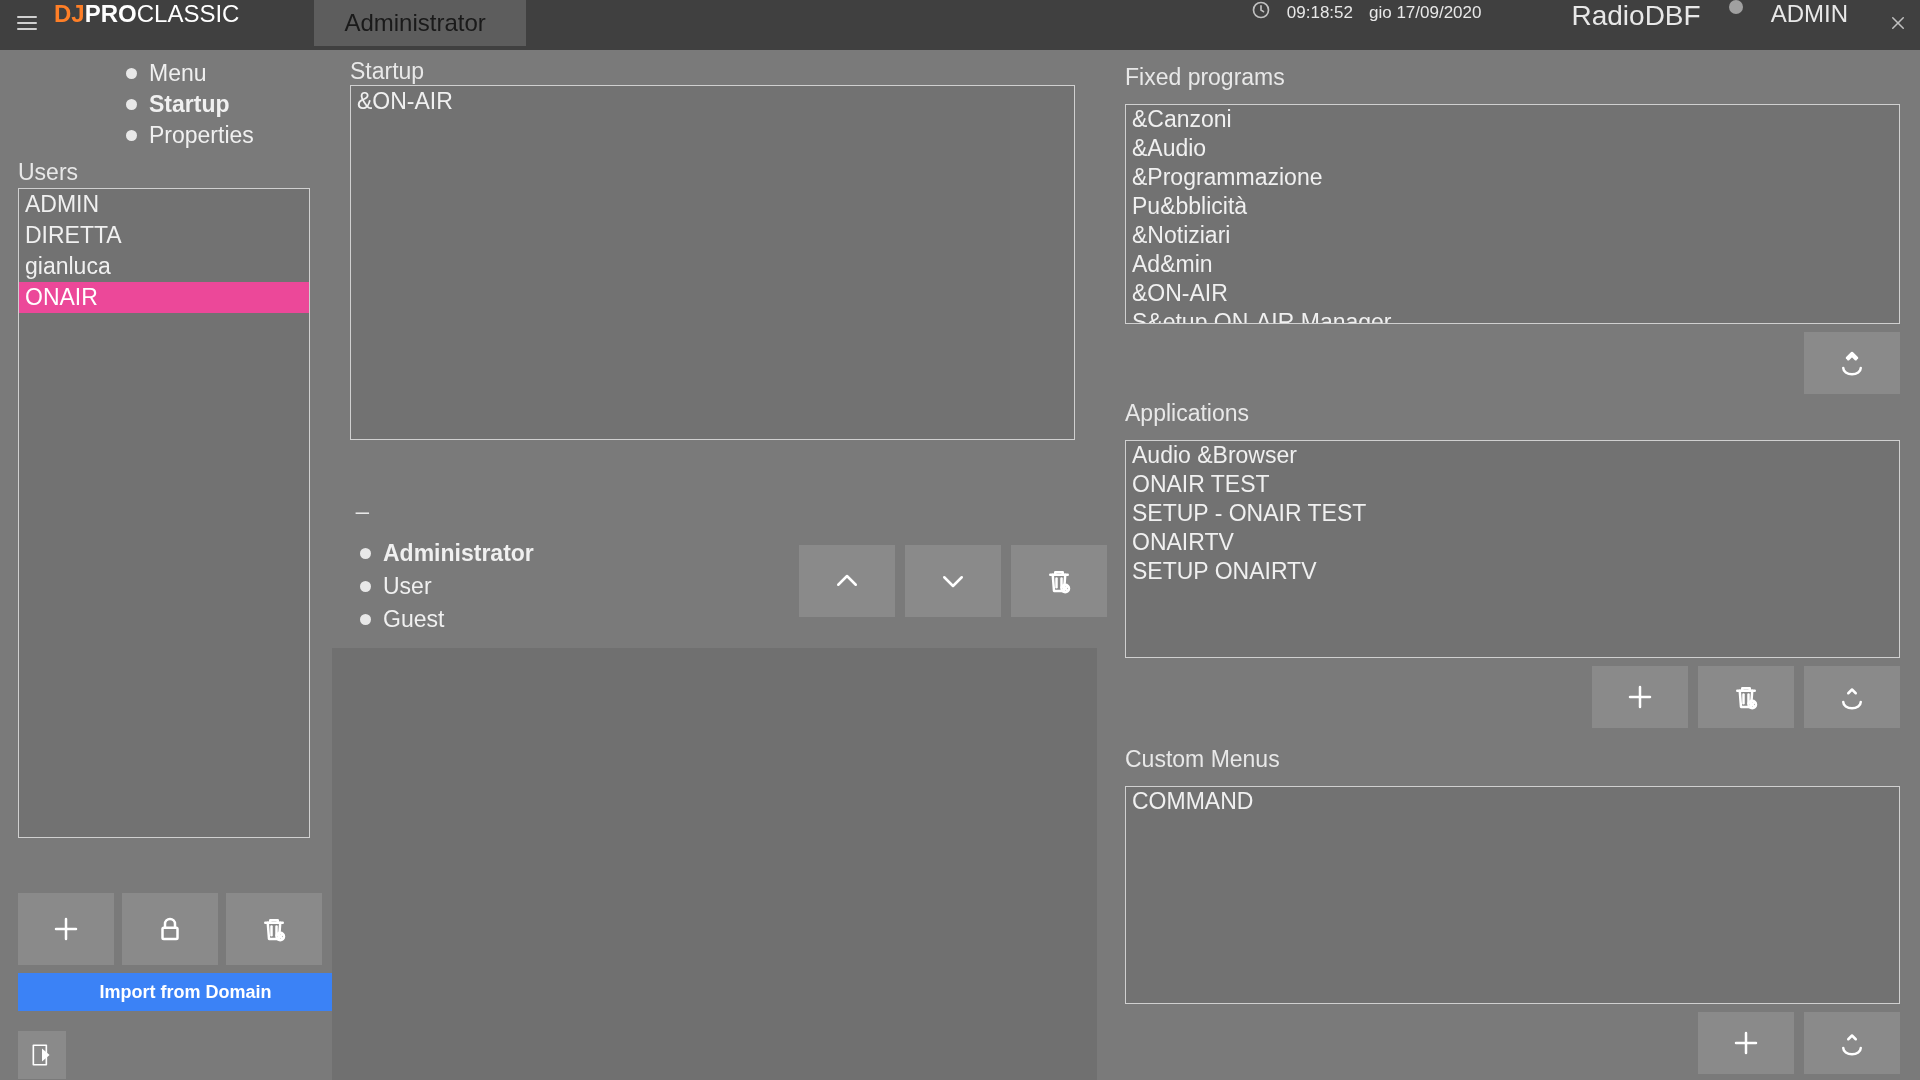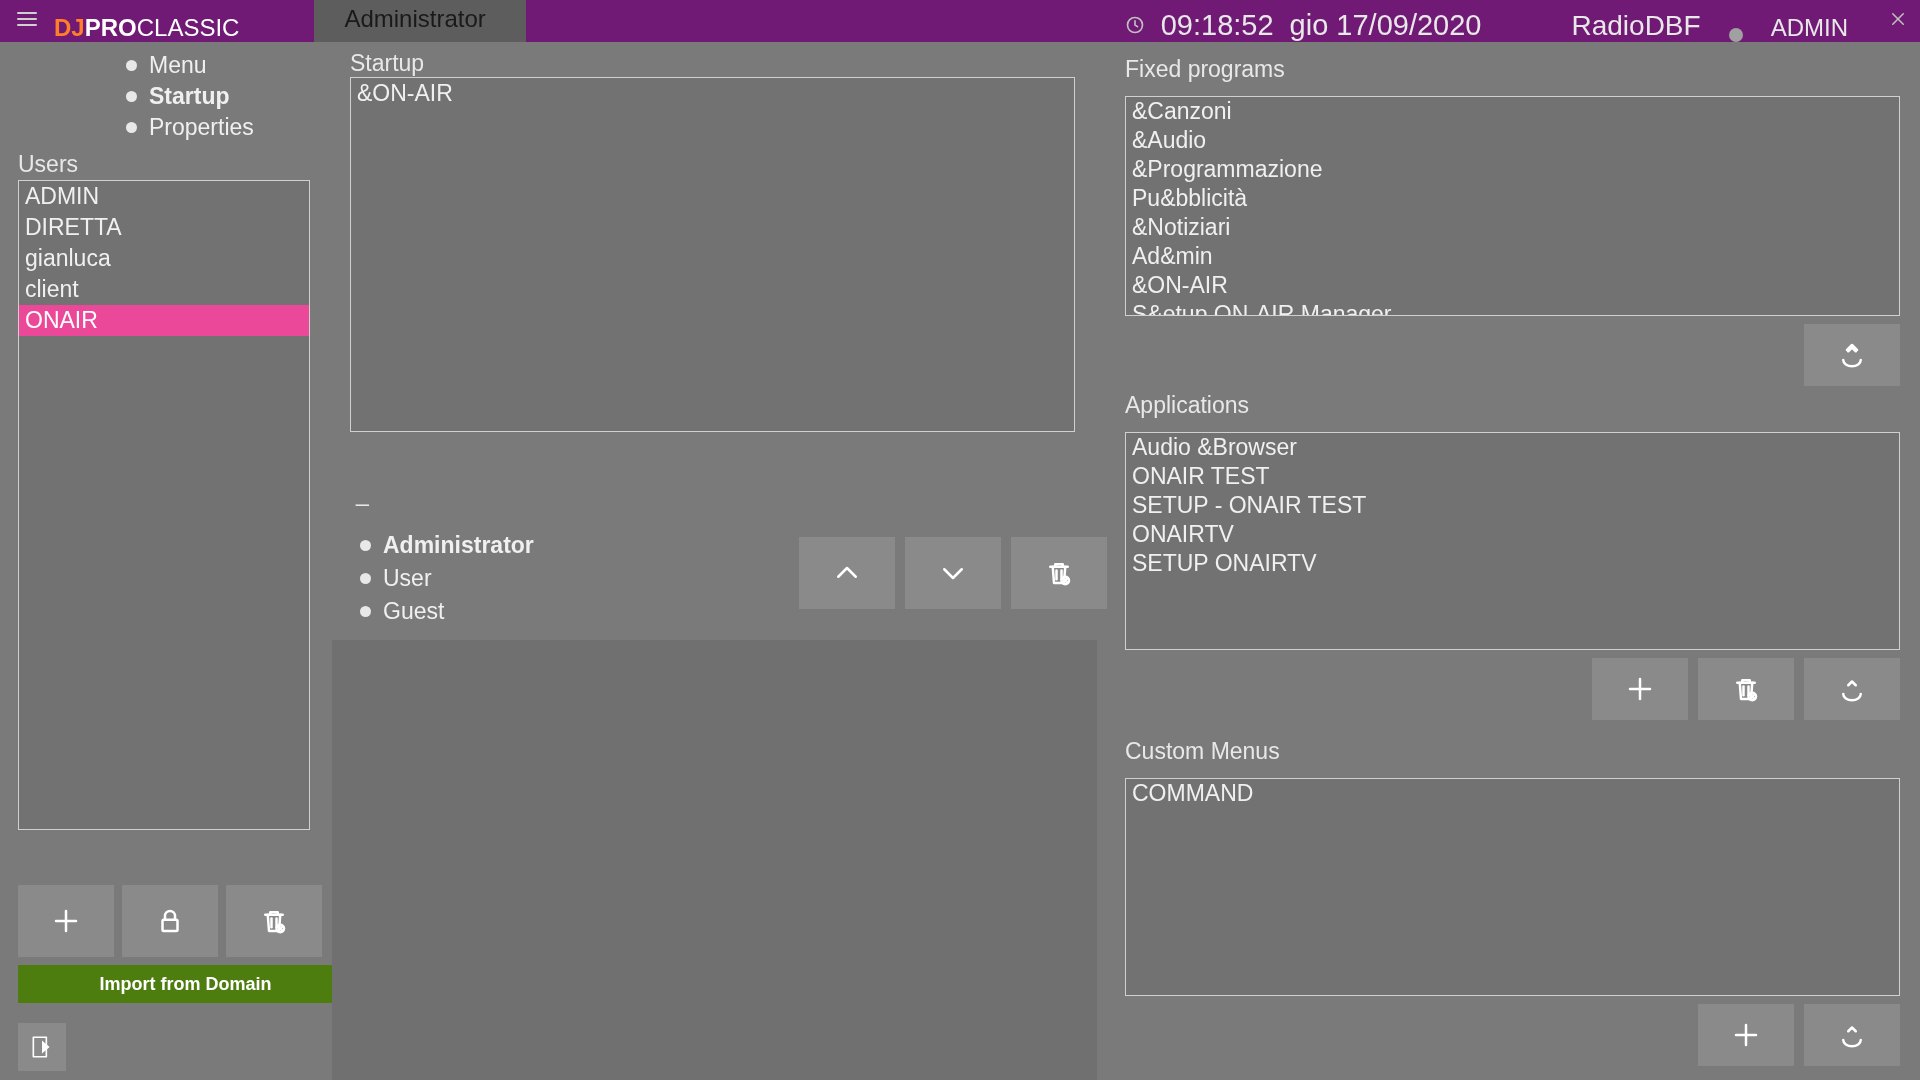--- a/index.html
+++ b/index.html
@@ -1,27 +1,27 @@
 <!DOCTYPE html>
 <html><head>
 <meta charset="utf-8">
 <style>
 * { box-sizing: border-box; margin: 0; padding: 0; font-family: Arial, sans-serif; }
 body { background: #7a7a7a; width: 1920px; height: 1080px; overflow: hidden; color: #ffffff; }
 
 
-.topbar { height: 42px; background: #701a75; display: flex; align-items: flex-end; position: relative; }
+.topbar { height: 50px; background: #404040; display: flex; align-items: flex-start; position: relative; }
 .hamburger { width: 54px; height: 46px; display: flex; align-items: center; justify-content: center; cursor: pointer; }
 .hamburger svg { width: 24px; height: 24px; stroke: #d0d0d0; }
 .brand { font-size: 24px; font-weight: bold; letter-spacing: 0px; }
 .brand .o { color: #ff7f27; }
 .brand .w { color: #ffffff; }
 .tab-admin { background: #5d5d5d; color: #1a1a1a; height: 46px; display: flex; align-items: center; padding: 0 40px 0 30px; margin-left: 75px; font-size: 24px; }
 .topbar .spacer { flex: 1; }
-.clock-area { display: flex; align-items: center; gap: 16px; font-size: 29px; color: #e8e8e8; }
+.clock-area { display: flex; align-items: center; gap: 16px; font-size: 17px; color: #e8e8e8; }
 .clock-icon svg { width: 20px; height: 20px; stroke: #c0c0c0; }
 .station { margin-left: 90px; font-size: 28px; color: #e8e8e8; }
 .dot-sep { width: 14px; height: 14px; border-radius: 50%; background: #a0a0a0; margin: 0 28px; }
 .user-badge { font-size: 24px; color: #e8e8e8; margin-right: 28px;}
 .close-x { width: 44px; height: 46px; display: flex; align-items: center; justify-content: center; cursor: pointer; }
 .close-x svg { width: 18px; height: 18px; stroke: #c0c0c0; }
 
 
 .main { display: flex; height: calc(1080px - 46px); }
 .left-col { width: 350px; padding: 0 18px 18px 18px; position: relative; }
@@ -35,21 +35,21 @@
 .nav-radio li.selected { font-weight: bold; }
 
 .section-label { font-size: 23px; color: #e8e8e8; margin-top: 8px; margin-bottom: 2px; }
 .list-box { background: #727272; border: 1px solid #d0d0d0; width: 292px; height: 650px; overflow: auto; }
 .list-box .item { padding: 2px 6px; font-size: 23px; color: #f0f0f0; cursor: pointer; }
 .list-box .item.selected { background: #ec4899; color: #ffffff; }
 
 .user-buttons { display: flex; gap: 8px; margin-top: 55px; }
 .square-btn { width: 96px; height: 72px; background: #8a8a8a; display: flex; align-items: center; justify-content: center; cursor: pointer; }
 .square-btn svg { width: 30px; height: 30px; stroke: #ffffff; fill: none; stroke-width: 2; }
-.import-btn { width: 335px; height: 38px; background: #4d7c0f; display: flex; align-items: center; justify-content: center; font-size: 18px; font-weight: bold; color: #ffffff; cursor: pointer; margin-top: 8px; }
+.import-btn { width: 335px; height: 38px; background: #3b82f6; display: flex; align-items: center; justify-content: center; font-size: 18px; font-weight: bold; color: #ffffff; cursor: pointer; margin-top: 8px; }
 .exit-btn { width: 48px; height: 48px; background: #8a8a8a; display: flex; align-items: center; justify-content: center; cursor: pointer; margin-top: 20px; }
 .exit-btn svg { width: 26px; height: 26px; stroke: #ffffff; fill: #ffffff; }
 
 
 .center-label { font-size: 23px; color: #e8e8e8; margin-top: 8px;}
 .center-list { background: #727272; border: 1px solid #d0d0d0; width: 725px; height: 355px; }
 .center-list .item { padding: 2px 6px; font-size: 23px; color: #f0f0f0; }
 .underscore { font-size: 23px; margin-top: 48px; margin-left: 6px; color: #e8e8e8;}
 
 .role-area { display: flex; align-items: flex-start; margin-top: 22px; }
@@ -128,21 +128,20 @@
           <span class="bullet"></span>
           <span>Properties</span>
         </li>
     </ul>
 
     <div class="section-label">Users</div>
     <div class="list-box">
       <div class="item">ADMIN</div>
       <div class="item">DIRETTA</div>
       <div class="item">gianluca</div>
-      <div class="item">client</div>
       <div class="item selected">ONAIR</div>
     </div>
 
     <div class="user-buttons">
       <div class="square-btn">
         <svg viewBox="0 0 24 24">
             <line x1="12" y1="4" x2="12" y2="20"></line>
             <line x1="4" y1="12" x2="20" y2="12"></line>
           </svg>
       </div>

